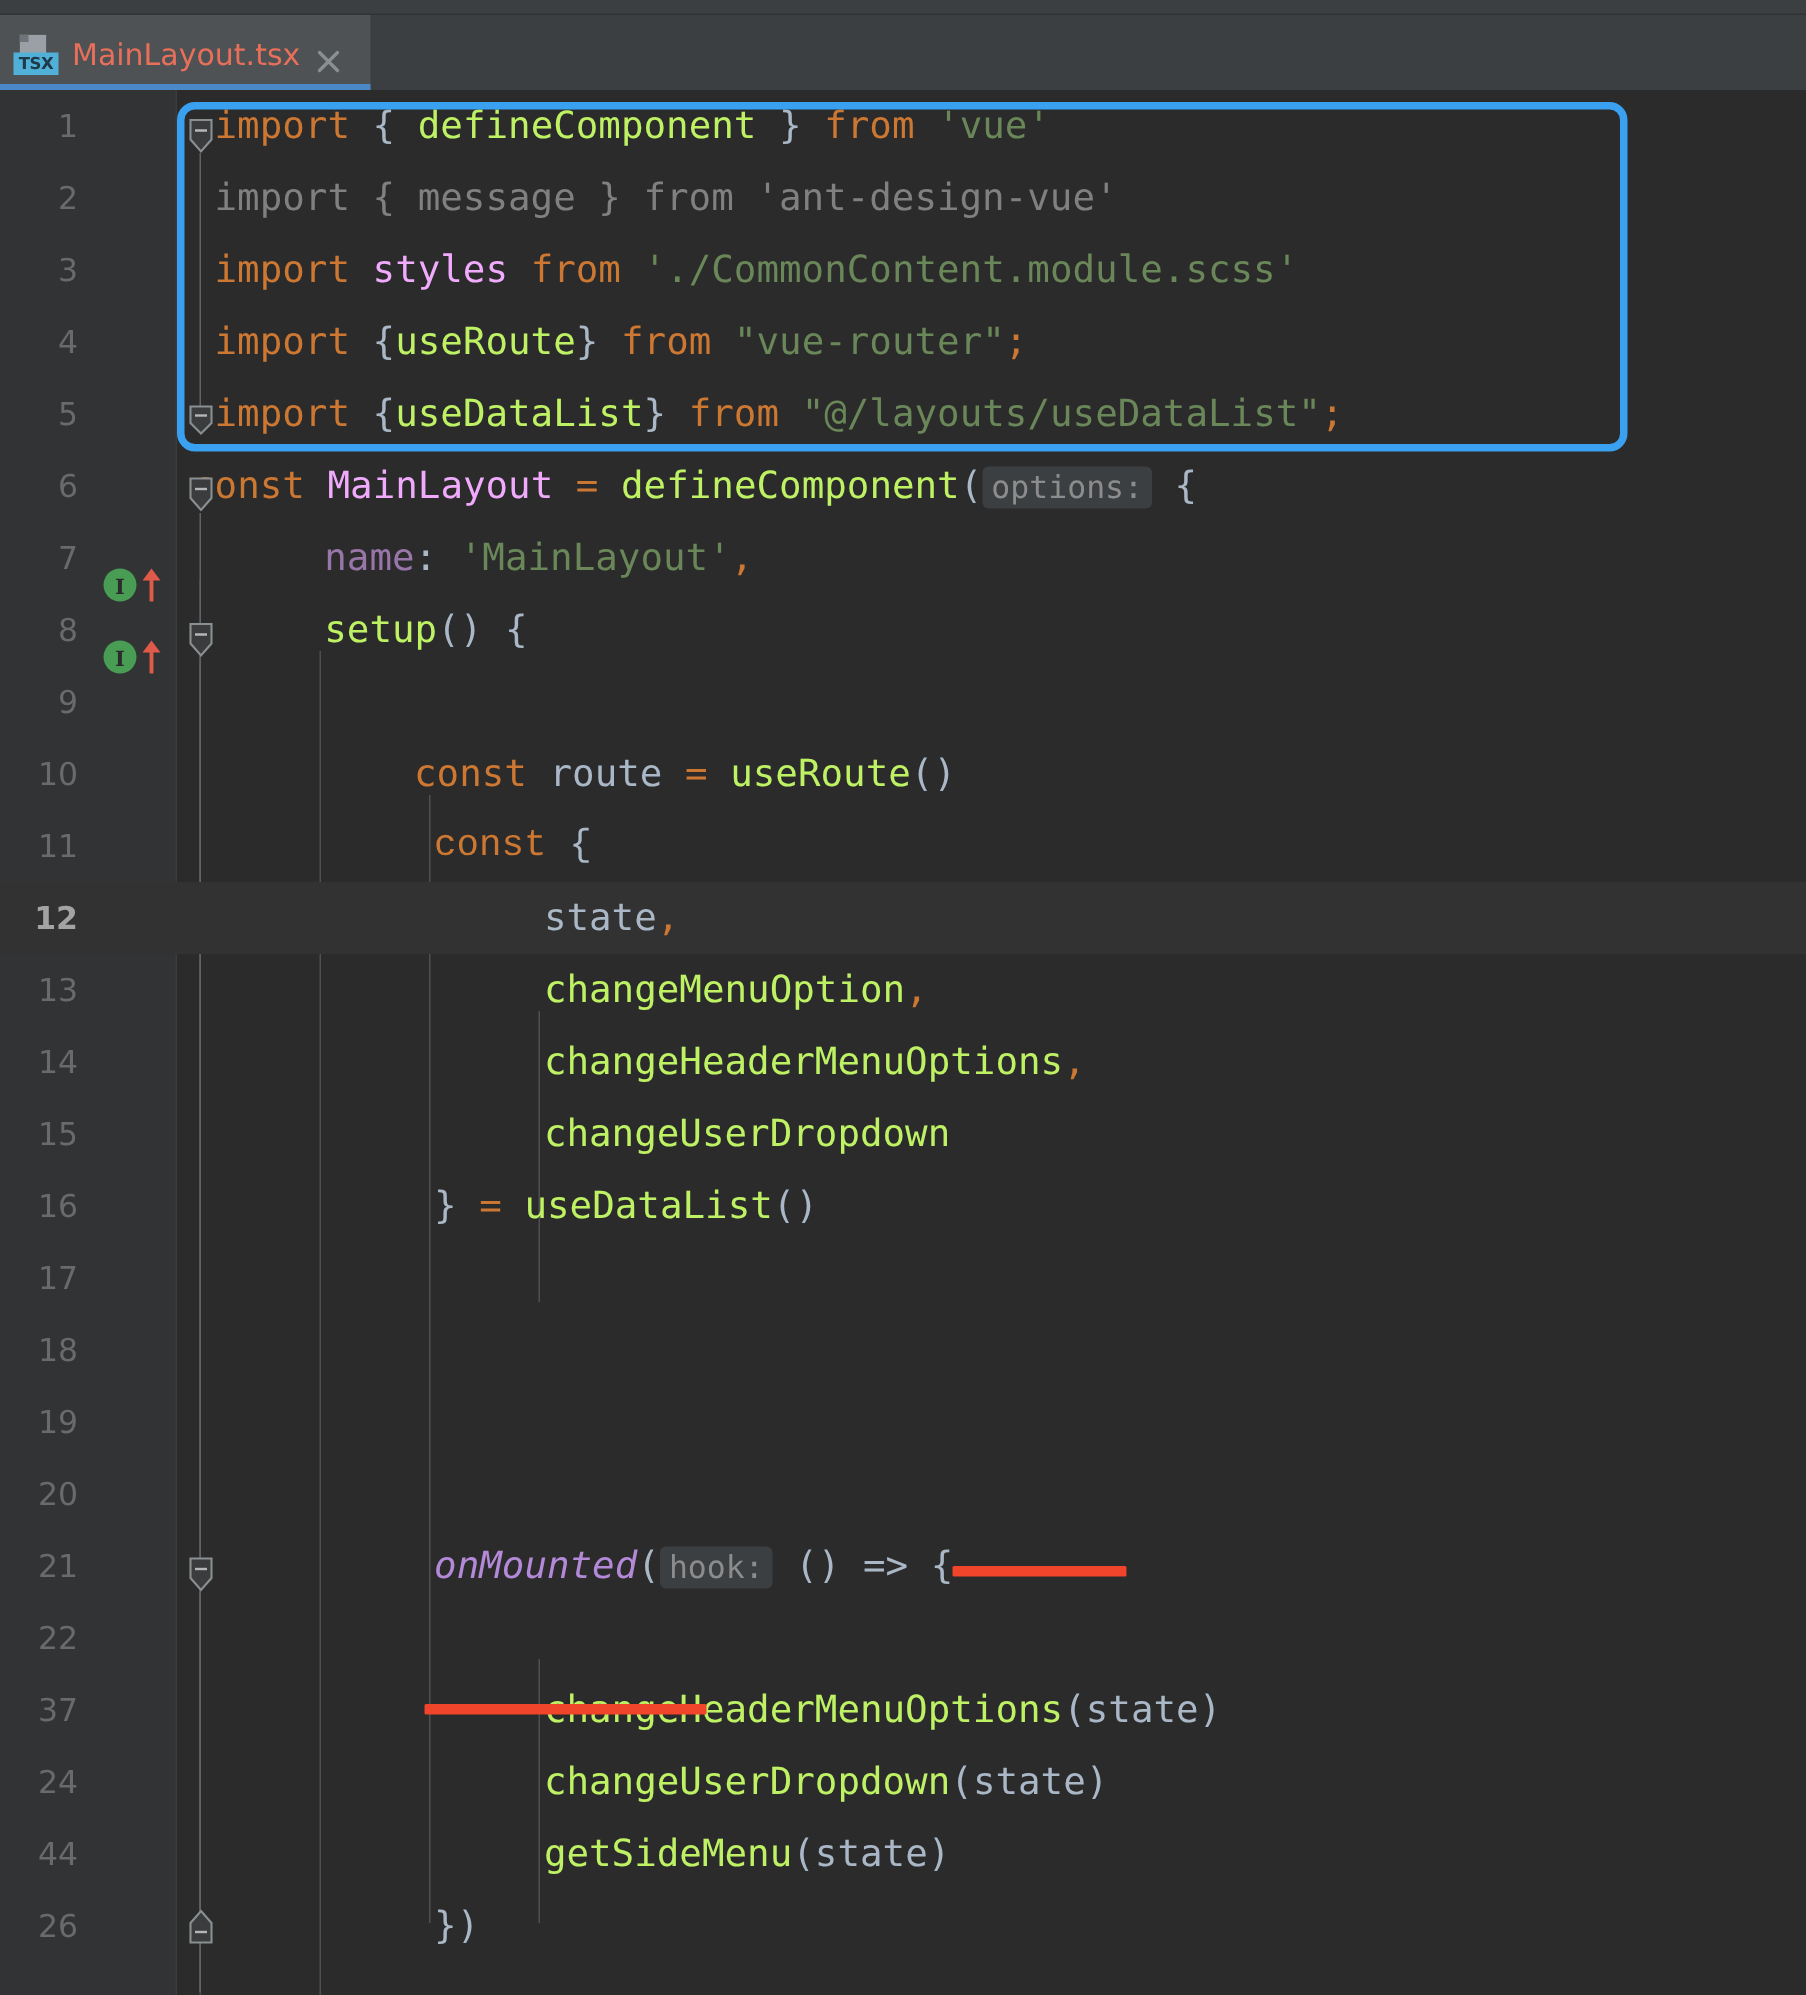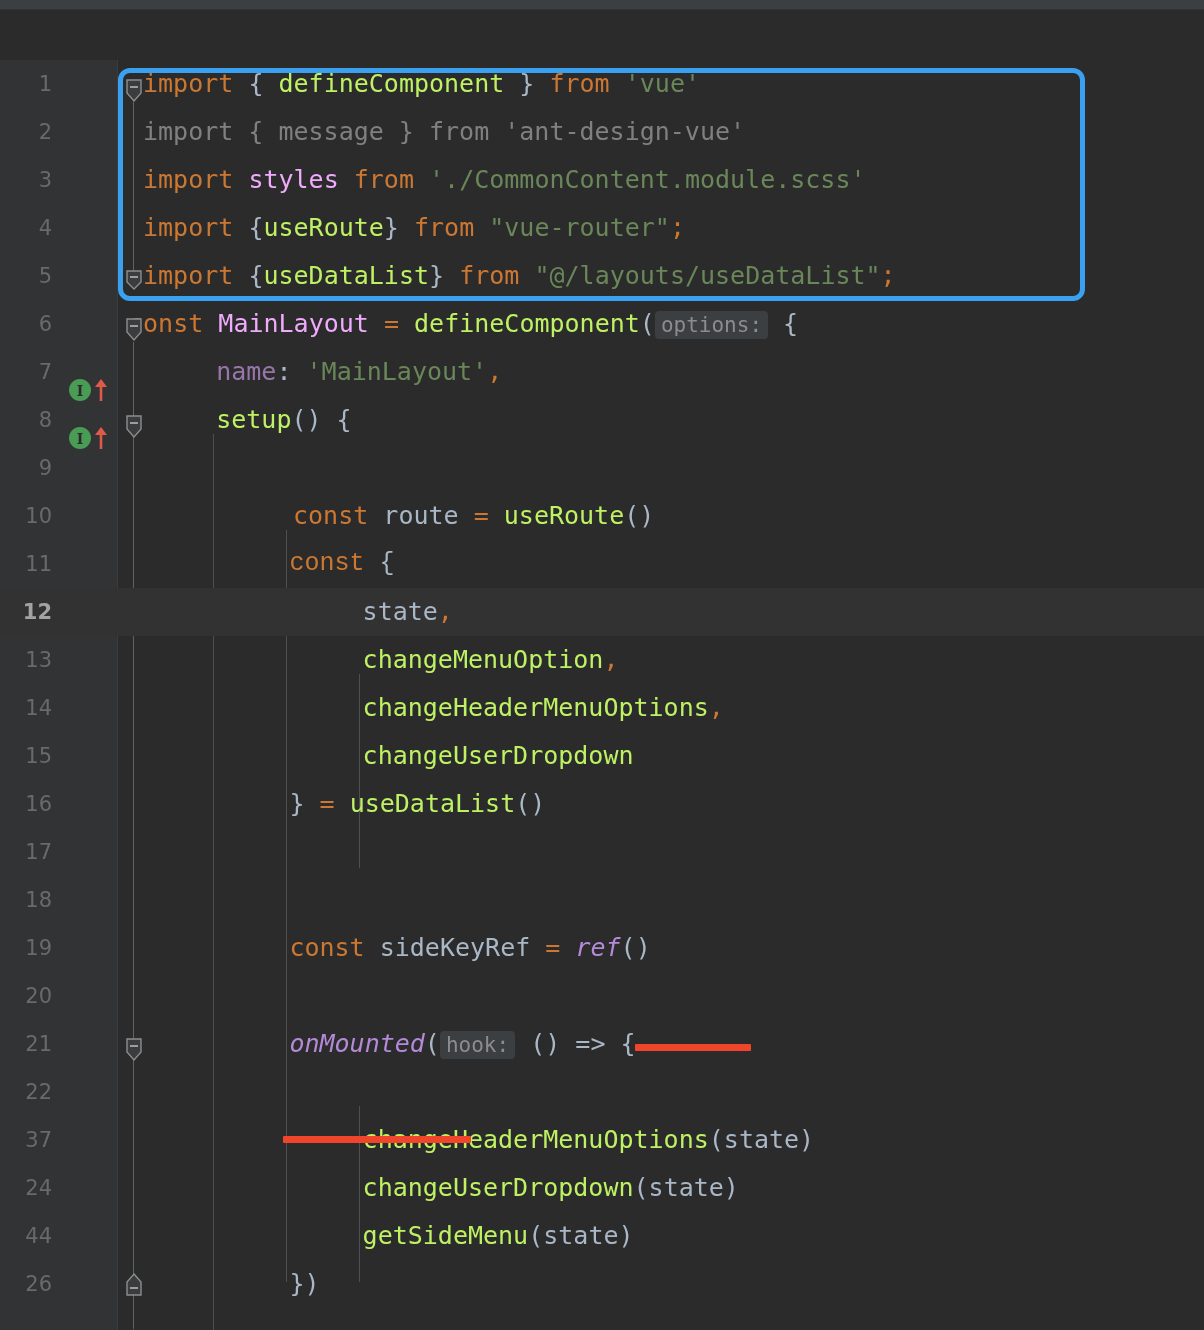--- a/index.html
+++ b/index.html
@@ -212,20 +212,36 @@
     border-radius: 1px;
   }
 </style>
 </head>
 <body>
 
 <div id="ide">
 
   <div id="top-strip"></div>
 
+  <div id="tabbar">
+    <div id="tab-active">
+      <div class="tsx-icon">
+        <div class="page"></div>
+        <div class="fold"></div>
+        <div class="badge">TSX</div>
+      </div>
+      <div id="tab-title">MainLayout.tsx</div>
+      <div id="tab-close">
+        <svg width="22" height="22" viewBox="0 0 22 22">
+          <path d="M5 5 L17 17 M17 5 L5 17" stroke="#8a8f91" stroke-width="2.2" stroke-linecap="round" fill="none"></path>
+        </svg>
+      </div>
+      <div id="tab-underline"></div>
+    </div>
+  </div>
 
   <div id="editor">
     <div id="gutter-bg"></div>
     <div id="gutter-edge"></div>
 
     <div class="iguide" style="left:133px; top:326px; height:944px;"></div>
     <div class="iguide" style="left:213px; top:374px; height:896px;"></div>
     <div class="iguide" style="left:286px; top:470px; height:752px;"></div>
     <div class="iguide" style="left:359px; top:614px; height:194px;"></div>
     <div class="iguide" style="left:359px; top:1046px; height:176px;"></div>
@@ -266,21 +282,21 @@
         </div>
         <div class="row" style="top: 336px;">
           <div class="lnum">8</div>
           <div class="code" style="left: 216.2px;"><span class="ident">setup</span><span class="punc">() {</span></div>
         </div>
         <div class="row" style="top: 384px;">
           <div class="lnum">9</div>
         </div>
         <div class="row" style="top: 432px;">
           <div class="lnum">10</div>
-          <div class="code" style="left: 293px;"><span class="kw">const</span><span class="plain"> </span><span class="plain">route</span><span class="plain"> </span><span class="kw">=</span><span class="plain"> </span><span class="ident">useRoute</span><span class="punc">()</span></div>
+          <div class="code" style="left: 276px;"><span class="kw">const</span><span class="plain"> </span><span class="plain">route</span><span class="plain"> </span><span class="kw">=</span><span class="plain"> </span><span class="ident">useRoute</span><span class="punc">()</span></div>
         </div>
         <div class="row" style="top: 480px;">
           <div class="lnum">11</div>
           <div class="code" style="left: 289.4px; font-family: Liberation Mono, monospace;"><span class="kw">const</span><span class="plain"> </span><span class="punc">{</span></div>
         </div>
         <div class="row caret" style="top: 528px;">
           <div class="lnum">12</div>
           <div class="code" style="left: 362.6px;"><span class="plain">state</span><span class="kw">,</span></div>
         </div>
         <div class="row" style="top: 576px;">
@@ -300,21 +316,20 @@
           <div class="code" style="left: 289.4px;"><span class="punc">}</span><span class="plain"> </span><span class="kw">=</span><span class="plain"> </span><span class="ident">useDataList</span><span class="punc">()</span></div>
         </div>
         <div class="row" style="top: 768px;">
           <div class="lnum">17</div>
         </div>
         <div class="row" style="top: 816px;">
           <div class="lnum">18</div>
         </div>
         <div class="row" style="top: 864px;">
           <div class="lnum">19</div>
-          <div class="code" style="left: 289.4px;"><span class="kw">const</span><span class="plain"> </span><span class="plain">sideKeyRef</span><span class="plain"> </span><span class="kw">=</span><span class="plain"> </span><span class="italic-c">ref</span><span class="punc">()</span></div>
         </div>
         <div class="row" style="top: 912px;">
           <div class="lnum">20</div>
         </div>
         <div class="row" style="top: 960px;">
           <div class="lnum">21</div>
           <div class="code" style="left: 289.4px;"><span class="italic-c">onMounted</span><span class="punc">(</span><span class="hint">hook:</span><span class="punc"> () =&gt; {</span></div>
         </div>
         <div class="row" style="top: 1008px;">
           <div class="lnum">22</div>

